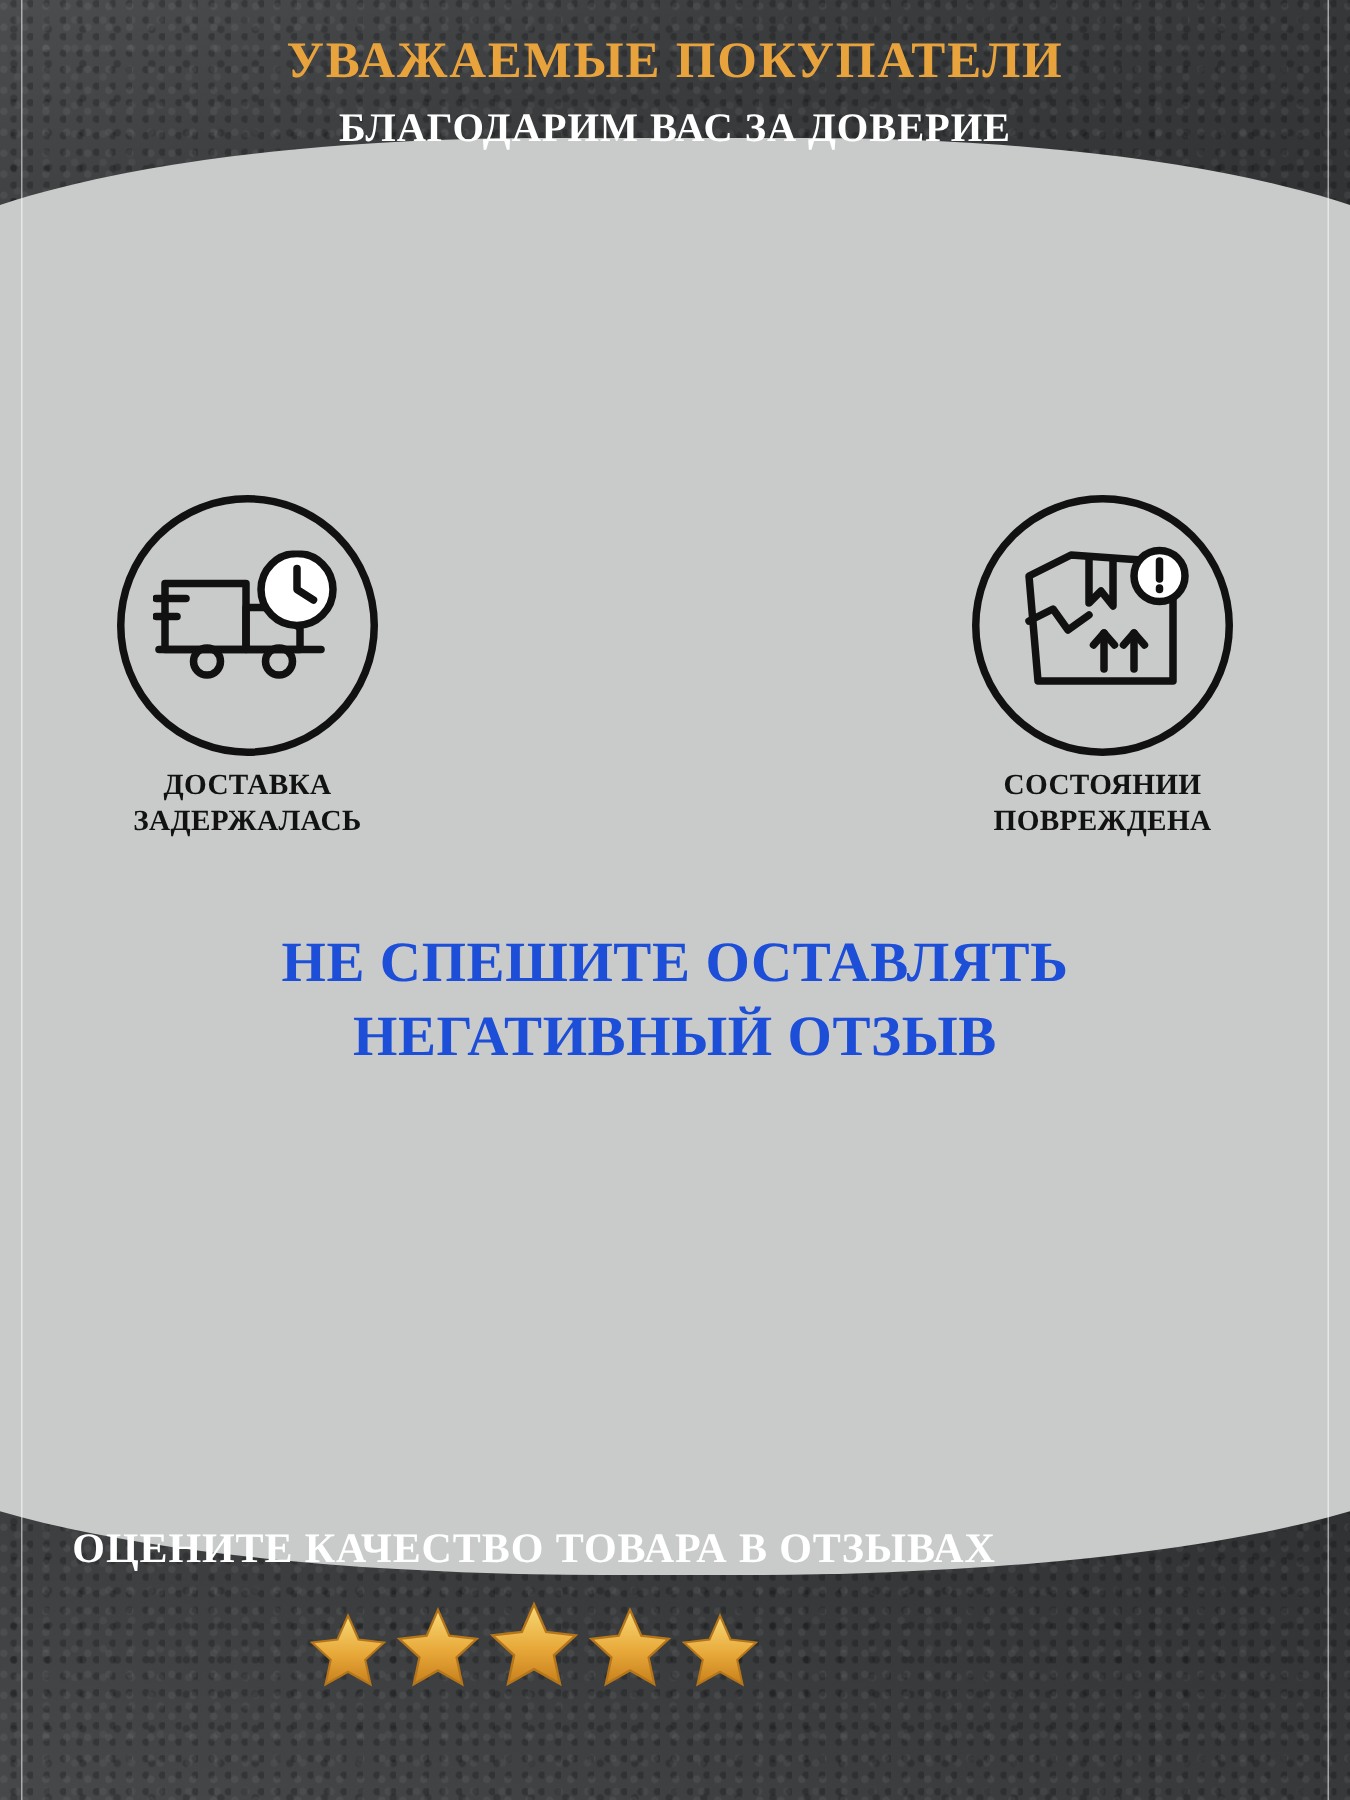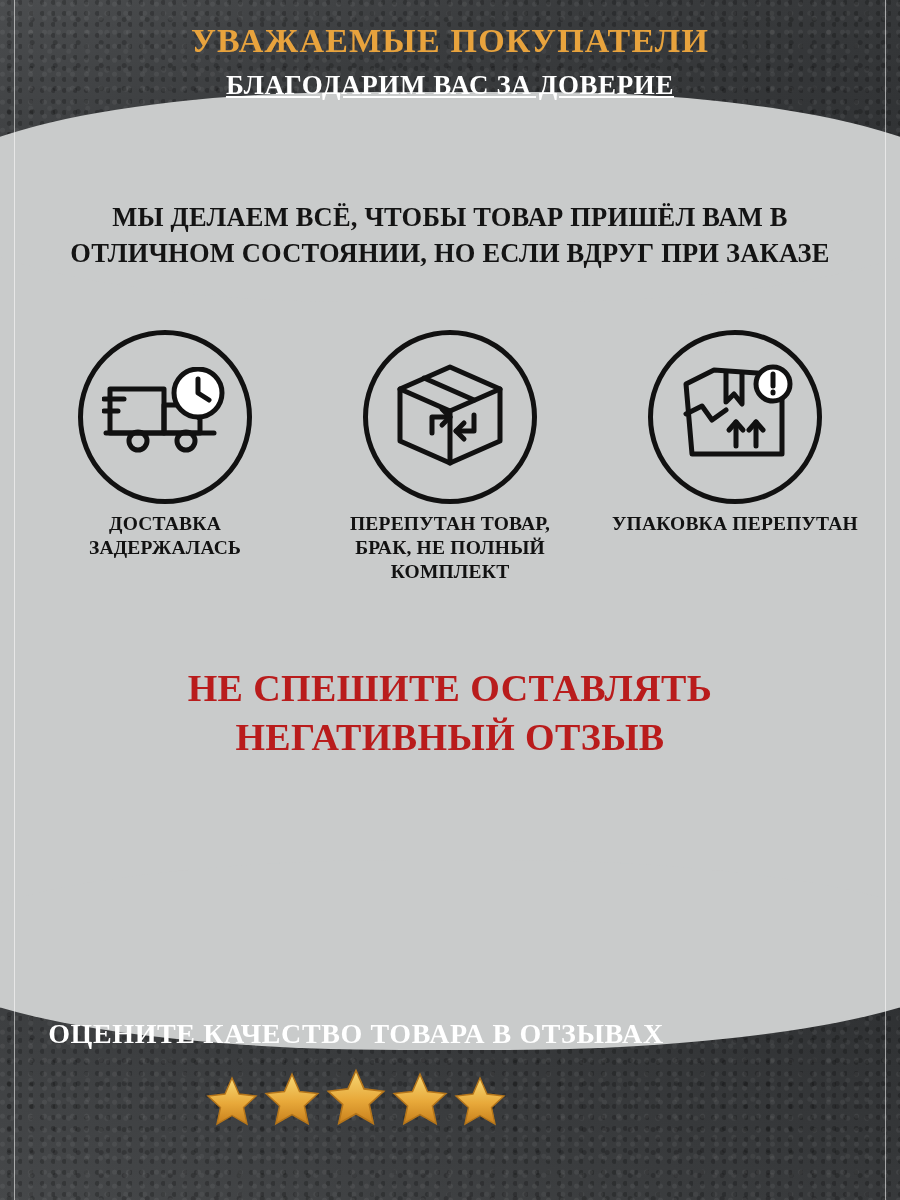--- a/index.html
+++ b/index.html
@@ -94,21 +94,20 @@
     line-height: 1.1;
     margin: 0;
   }
   .header-sub {
     margin: 10px 0 0 0;
     font-size: 27px;
     font-weight: bold;
     color: #ffffff;
     letter-spacing: 0.6px;
     line-height: 1.25;
-    text-decoration: underline;
   }
 
   
   .content {
     position: absolute;
     left: 0; top: 0;
     width: 900px;
     height: 1200px;
     z-index: 5;
   }
@@ -156,27 +155,27 @@
     font-weight: bold;
     line-height: 1.22;
     color: #121212;
     letter-spacing: 0.2px;
   }
 
   
   .headline {
     position: absolute;
     left: 55px;
-    top: 664px;
+    top: 618px;
     width: 790px;
     text-align: center;
     font-size: 38px;
     font-weight: bold;
     line-height: 1.3;
-    color: #b91c1c;
+    color: #1d4ed8;
     letter-spacing: 0.4px;
   }
   .support {
     position: absolute;
     left: 50px;
     top: 782px;
     width: 800px;
     text-align: center;
     font-size: 26.5px;
     font-weight: bold;
@@ -225,21 +224,20 @@
   <div class="edge-rule left"></div>
   <div class="edge-rule right"></div>
 
   <div class="header">
     <div class="header-title">УВАЖАЕМЫЕ ПОКУПАТЕЛИ</div>
     <div class="header-sub">БЛАГОДАРИМ ВАС ЗА ДОВЕРИЕ</div>
   </div>
 
   <div class="content">
 
-    <div class="intro">МЫ ДЕЛАЕМ ВСЁ, ЧТОБЫ ТОВАР ПРИШЁЛ ВАМ В ОТЛИЧНОМ СОСТОЯНИИ, НО ЕСЛИ ВДРУГ ПРИ ЗАКАЗЕ</div>
 
     <div class="icons">
 
       <div class="icon-col">
         <div class="circle">
           <span>
             <svg width="126" height="96" viewBox="0 0 126 96" fill="none" aria-hidden="true">
               <g stroke="#111" stroke-width="5" stroke-linecap="round" stroke-linejoin="round" fill="none">
 
                 <path d="M8 22 H62 V66 H8 Z"></path>
@@ -256,42 +254,20 @@
 
                 <circle cx="96" cy="26" r="24" fill="#fff"></circle>
                 <path d="M96 12 V26 L107 33"></path>
               </g>
             </svg>
           </span>
         </div>
         <div class="icon-caption">ДОСТАВКА ЗАДЕРЖАЛАСЬ</div>
       </div>
 
-      <div class="icon-col">
-        <div class="circle">
-          <span>
-            <svg width="124" height="112" viewBox="0 0 124 112" fill="none" aria-hidden="true">
-              <g stroke="#111" stroke-width="5" stroke-linecap="round" stroke-linejoin="round" fill="none">
-
-                <path d="M62 8 L112 30 V82 L62 104 L12 82 V30 Z"></path>
-                <path d="M12 30 L62 52 L112 30"></path>
-                <path d="M62 52 V104"></path>
-
-                <path d="M36 19 L86 41"></path>
-
-                <path d="M44 74 V58 H62"></path>
-                <path d="M54 50 L62 58 L54 66"></path>
-                <path d="M86 56 V72 H68"></path>
-                <path d="M76 80 L68 72 L76 64"></path>
-              </g>
-            </svg>
-          </span>
-        </div>
-        <div class="icon-caption">ПЕРЕПУТАН ТОВАР, БРАК, НЕ ПОЛНЫЙ КОМПЛЕКТ</div>
-      </div>
 
       <div class="icon-col">
         <div class="circle">
           <span>
             <svg width="122" height="106" viewBox="0 0 122 106" fill="none" aria-hidden="true">
               <g stroke="#111" stroke-width="5" stroke-linecap="round" stroke-linejoin="round" fill="none">
 
                 <path d="M12 22 L40 8 L96 12 L108 26 V92 H18 Z"></path>
 
                 <path d="M52 10 L52 40 L60 32 L68 42 L68 12"></path>
@@ -303,21 +279,21 @@
                 <path d="M82 84 V60"></path>
                 <path d="M75 68 L82 60 L89 68"></path>
 
                 <circle cx="99" cy="22" r="17" fill="#fff"></circle>
                 <path d="M99 12 V24"></path>
                 <path d="M99 30 V31"></path>
               </g>
             </svg>
           </span>
         </div>
-        <div class="icon-caption">УПАКОВКА ПЕРЕПУТАН</div>
+        <div class="icon-caption">СОСТОЯНИИ ПОВРЕЖДЕНА</div>
       </div>
 
     </div>
 
     <div class="headline">НЕ СПЕШИТЕ ОСТАВЛЯТЬ НЕГАТИВНЫЙ ОТЗЫВ</div>
 
   </div>
 
   <div class="footer">
     <div class="footer-title">ОЦЕНИТЕ КАЧЕСТВО ТОВАРА В ОТЗЫВАХ</div>

